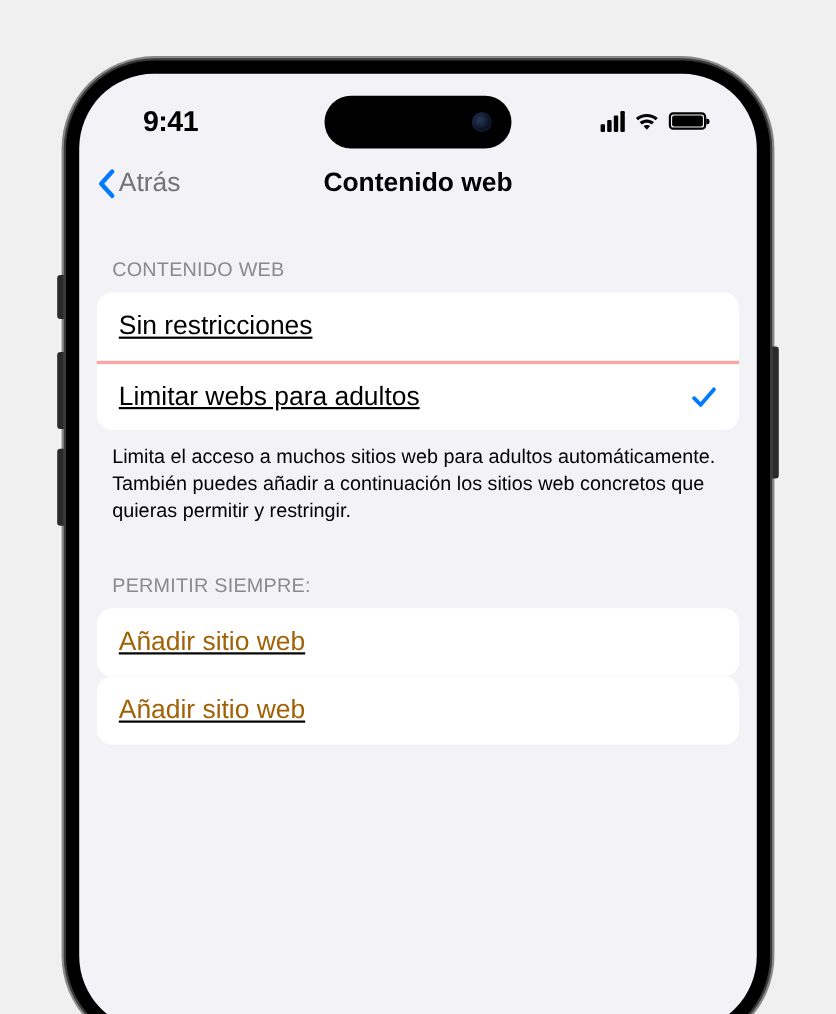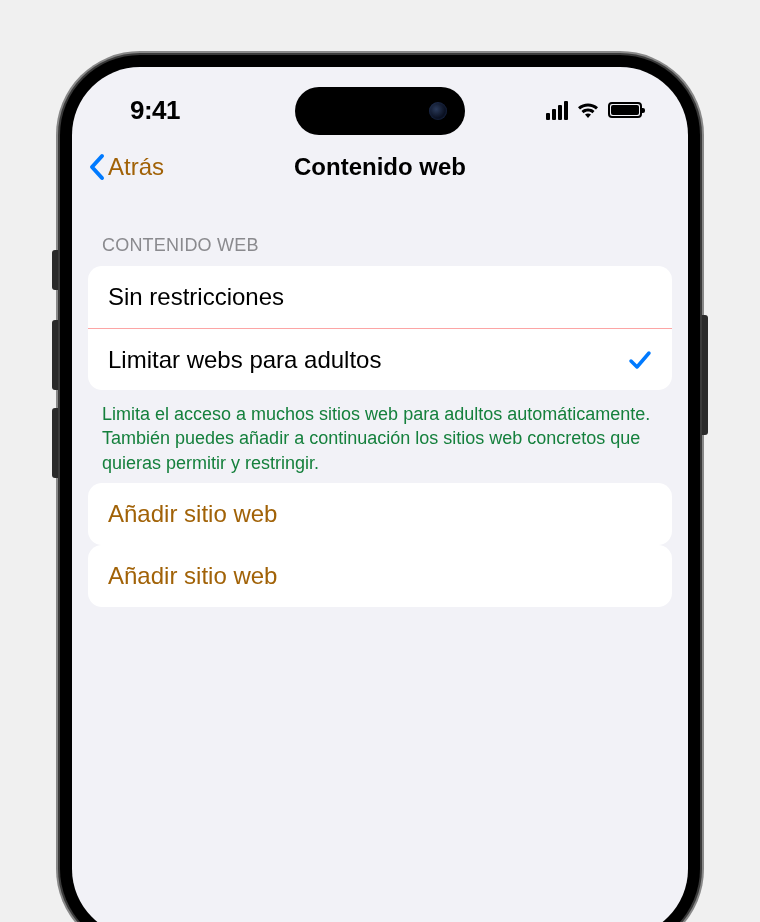--- a/index.html
+++ b/index.html
@@ -143,21 +143,21 @@
     .nav-bar {
       height: 60px;
       display: flex;
       align-items: center;
       position: relative;
       padding: 0 16px;
     }
     .back-btn {
       display: flex;
       align-items: center;
-      color: #a16207;
+      color: #737373;
       font-size: 24px;
       gap: 2px;
     }
     .back-chevron {
       width: 18px;
       height: 28px;
     }
     .nav-title {
       position: absolute;
       left: 0; right: 0;
@@ -176,45 +176,46 @@
       font-size: 18px;
       padding: 38px 30px 10px;
       text-transform: uppercase;
       letter-spacing: 0.2px;
     }
     
     .card {
       background: #fff;
       border-radius: 14px;
       margin: 0 16px;
+      text-decoration: underline;
     }
     
     .row {
       display: flex;
       align-items: center;
       justify-content: space-between;
       padding: 16px 20px;
       font-size: 24px;
       color: #000;
       min-height: 62px;
     }
     .row + .row {
-      border-top: 1px solid #fca5a5;
+      border-top: 3px solid #fca5a5;
     }
     .row-link { color: #a16207; }
     
     .check {
       color: #007aff;
       width: 24px;
       height: 24px;
       flex-shrink: 0;
     }
     
     .group-footer {
-      color: #15803d;
+      color: #000000;
       font-size: 18px;
       line-height: 1.35;
       padding: 12px 30px 8px;
     }
   </style>
 </head>
 <body>
 
 <div class="phone-frame">
   <div class="phone-buttons-left">
@@ -268,20 +269,21 @@
         </div>
         <div class="row">
           <span>Limitar webs para adultos</span>
           <svg class="check" viewBox="0 0 24 24">
             <polyline points="3,13 9,19 21,5" fill="none" stroke="#007aff" stroke-width="3.5" stroke-linecap="round" stroke-linejoin="round"></polyline>
           </svg>
         </div>
       </div>
       <div class="group-footer">Limita el acceso a muchos sitios web para adultos automáticamente. También puedes añadir a continuación los sitios web concretos que quieras permitir y restringir.</div>
 
+      <div class="group-header">PERMITIR SIEMPRE:</div>
       <div class="card">
         <div class="row row-link">
           <span>Añadir sitio web</span>
         </div>
       </div>
 
       <div class="card">
         <div class="row row-link">
           <span>Añadir sitio web</span>
         </div>

